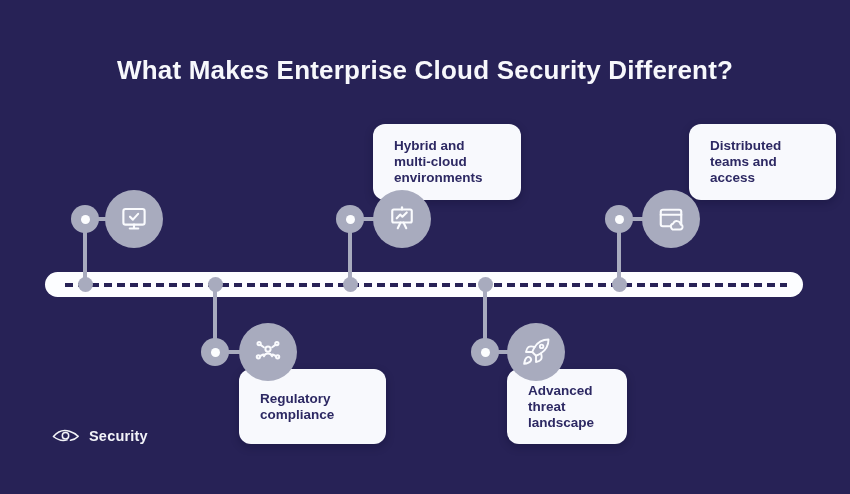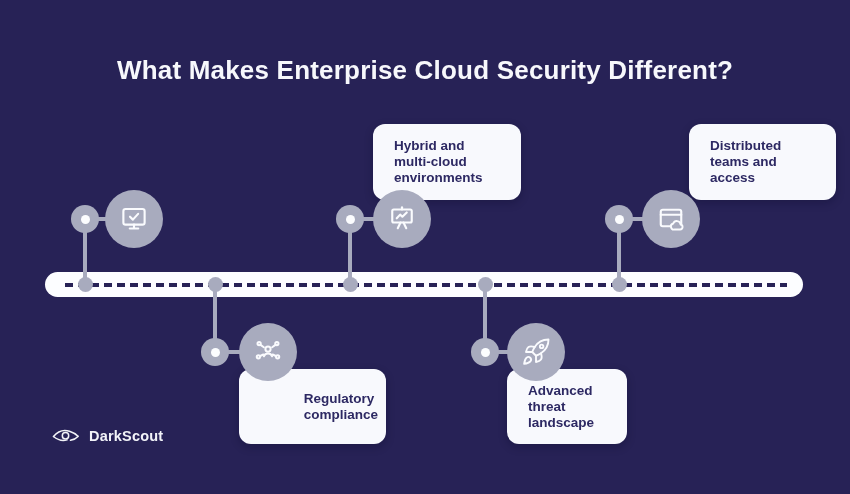--- a/index.html
+++ b/index.html
@@ -80,21 +80,21 @@
       <path d="M8.8 10.2l2.3 2.3 4.2-4.6"></path>
       <path d="M12 16.5v2.6"></path>
       <path d="M8.6 19.6h6.8"></path>
     </svg>
   </div>
 
   <div class="vline" style="left:213.2px;top:284px;height:68px;"></div>
   <div class="hline" style="left:215px;top:350.2px;width:53px;"></div>
   <div class="tdot" style="left:207.5px;top:277px;"></div>
   <div class="node" style="left:201px;top:338px;"></div>
-  <div class="card card-bottom" style="left:239px;justify-content:flex-end;">
+  <div class="card card-bottom" style="left:239px;">
     <span class="card-label">Regulatory
 compliance</span>
   </div>
   <div class="icon-circle" style="left:239px;top:323px;">
     <svg width="30" height="30" viewBox="0 0 24 24" fill="none" stroke="#FAFBFE" stroke-width="1.6" stroke-linecap="round" stroke-linejoin="round">
       <circle cx="12" cy="9.6" r="2.1"></circle>
       <path d="M8.7 15.4a3.6 3.6 0 0 1 6.6 0"></path>
       <circle cx="4.9" cy="5.2" r="1.3"></circle>
       <circle cx="19.1" cy="5.2" r="1.3"></circle>
       <circle cx="4.3" cy="15.8" r="1.3"></circle>
@@ -161,16 +161,16 @@
     </svg>
   </div>
 
   <div class="brand">
     <svg width="30" height="20" viewBox="0 0 30 20" fill="none" stroke="#F2F3F8" stroke-width="1.5" stroke-linecap="round" stroke-linejoin="round">
       <path d="M2.5 10.5C7 5 13 3.5 18.5 5.2c3.4 1 6.4 2.9 8.5 5.1"></path>
       <path d="M2.5 10.5c4.3 3.6 9.3 4.7 13.6 3.4"></path>
       <circle cx="14.5" cy="9.8" r="3.2"></circle>
       <path d="M19.5 14.3c3-.4 5.5-1.8 7.5-3.9"></path>
     </svg>
-    <span class="brand-name">DarkScout</span>
+    <span class="brand-name">Security</span>
   </div>
 
 </div>
 
 </body></html>

